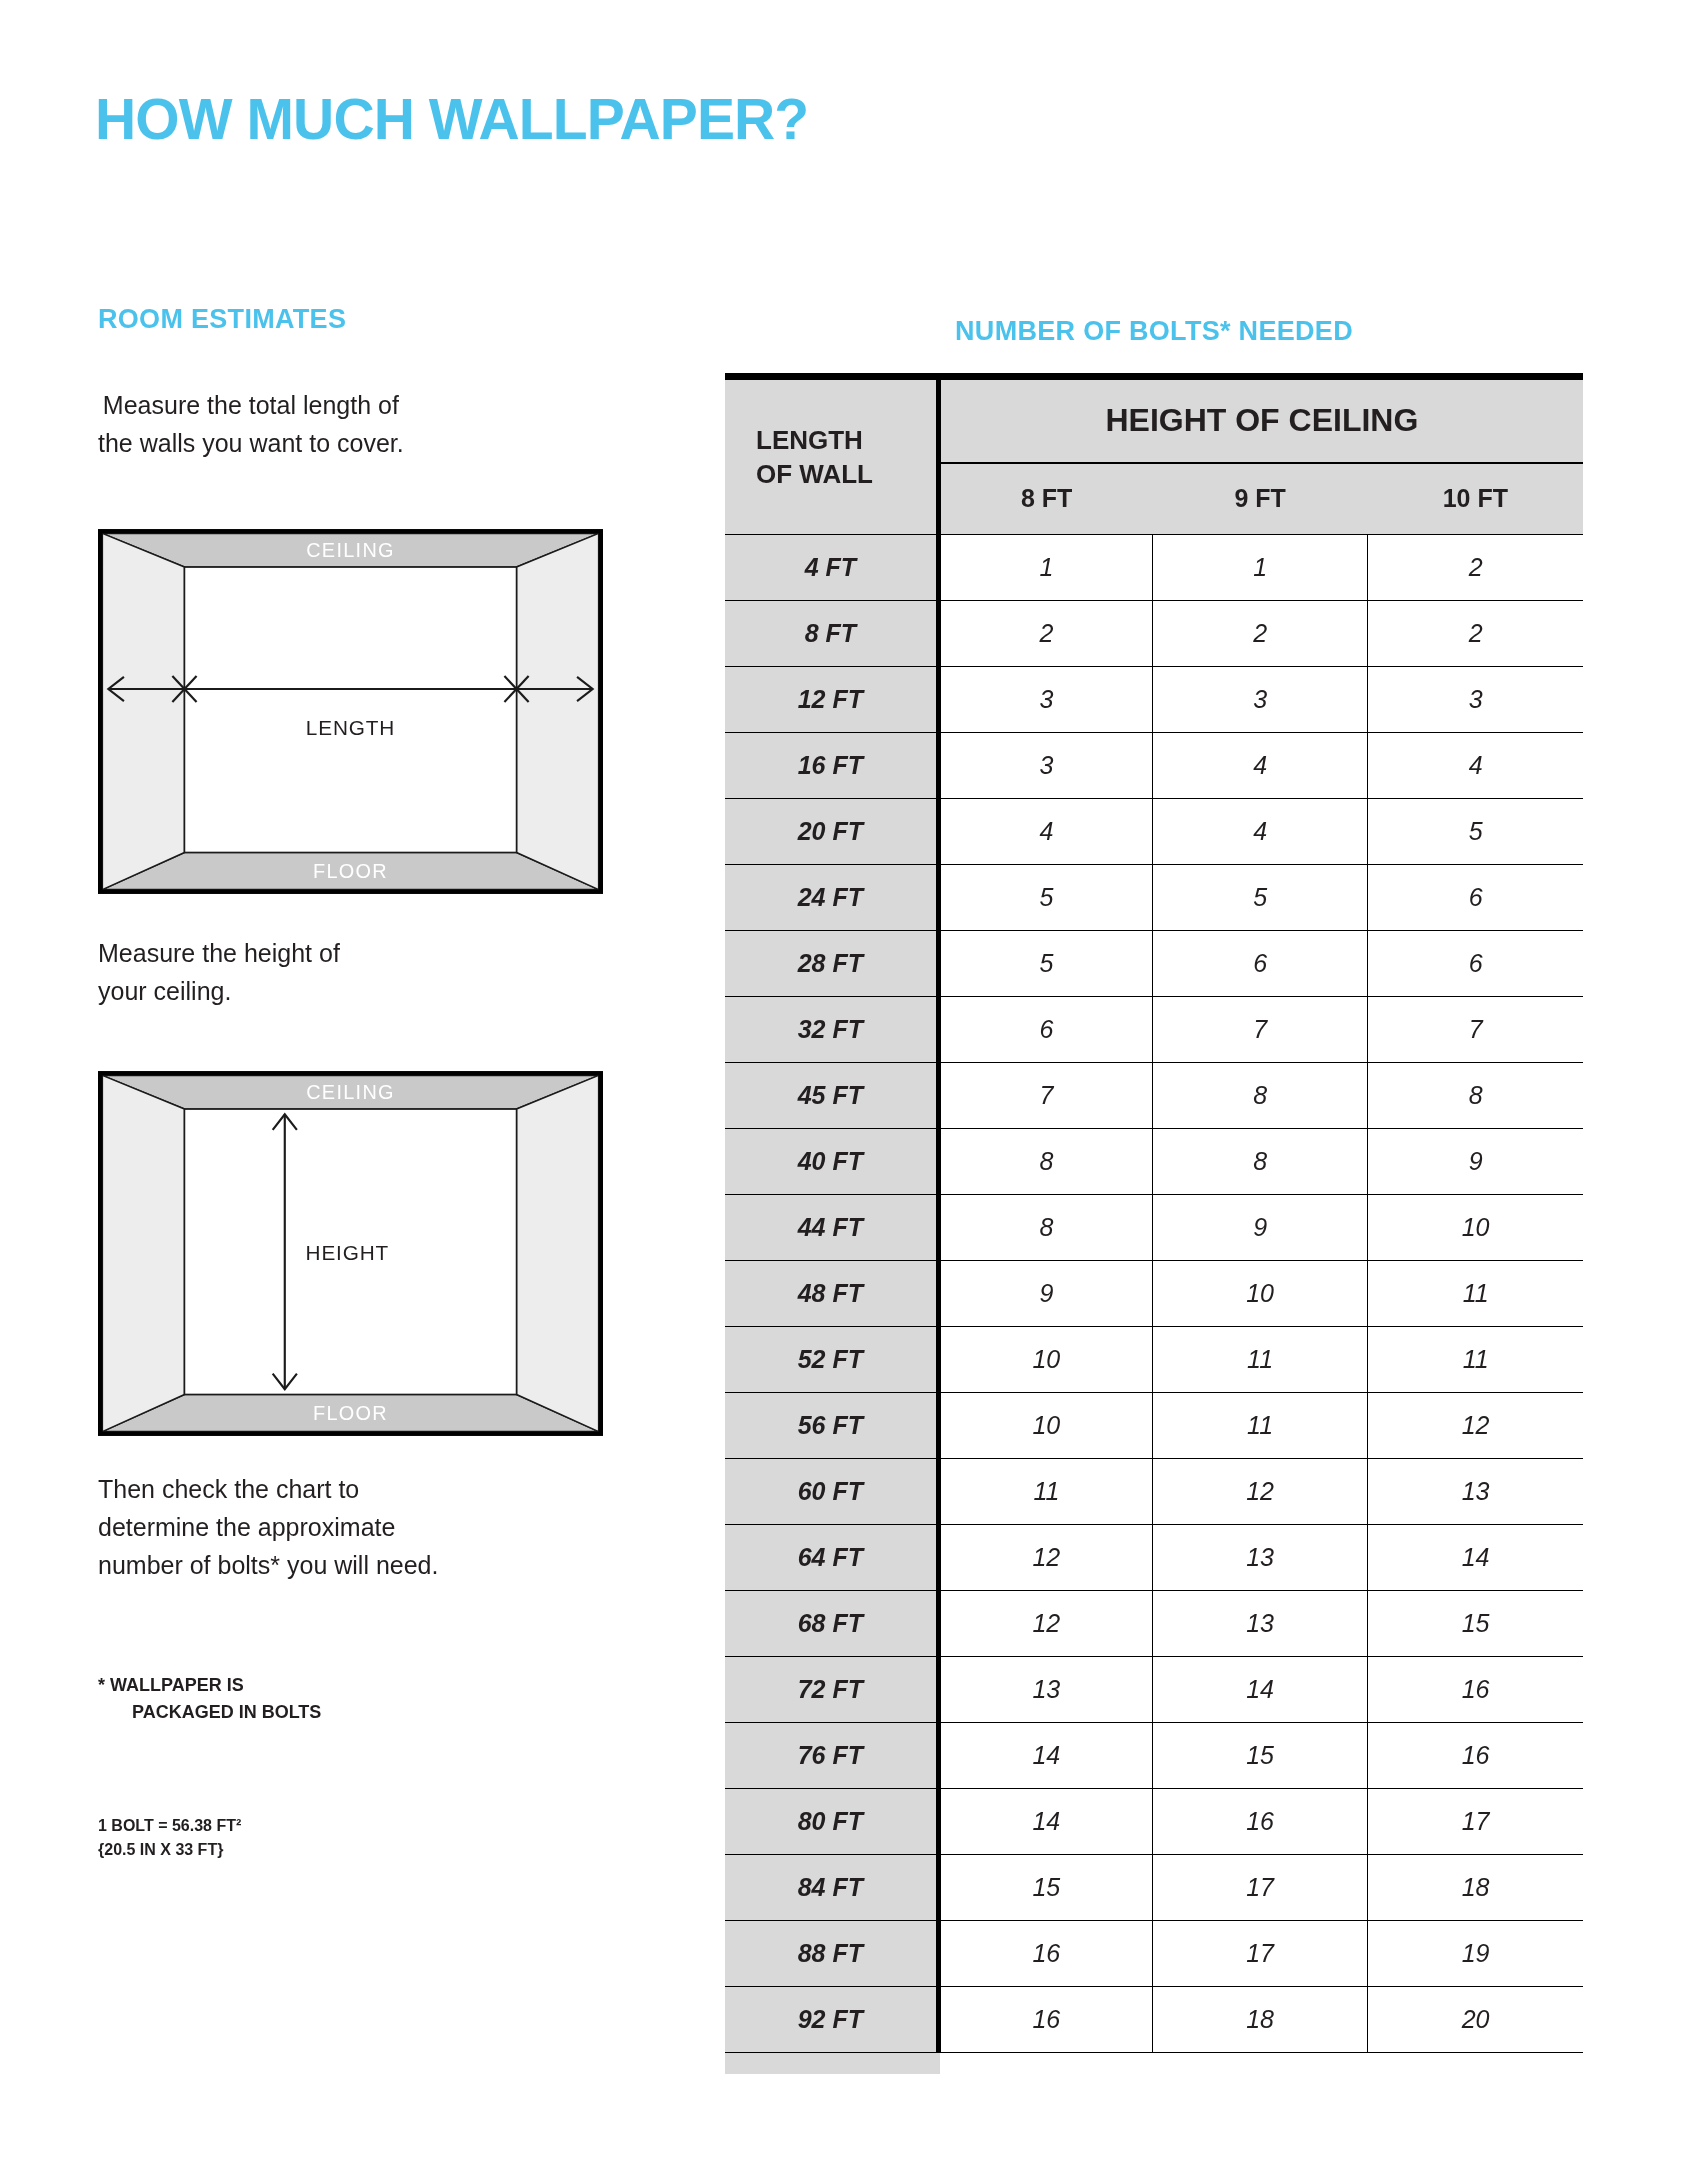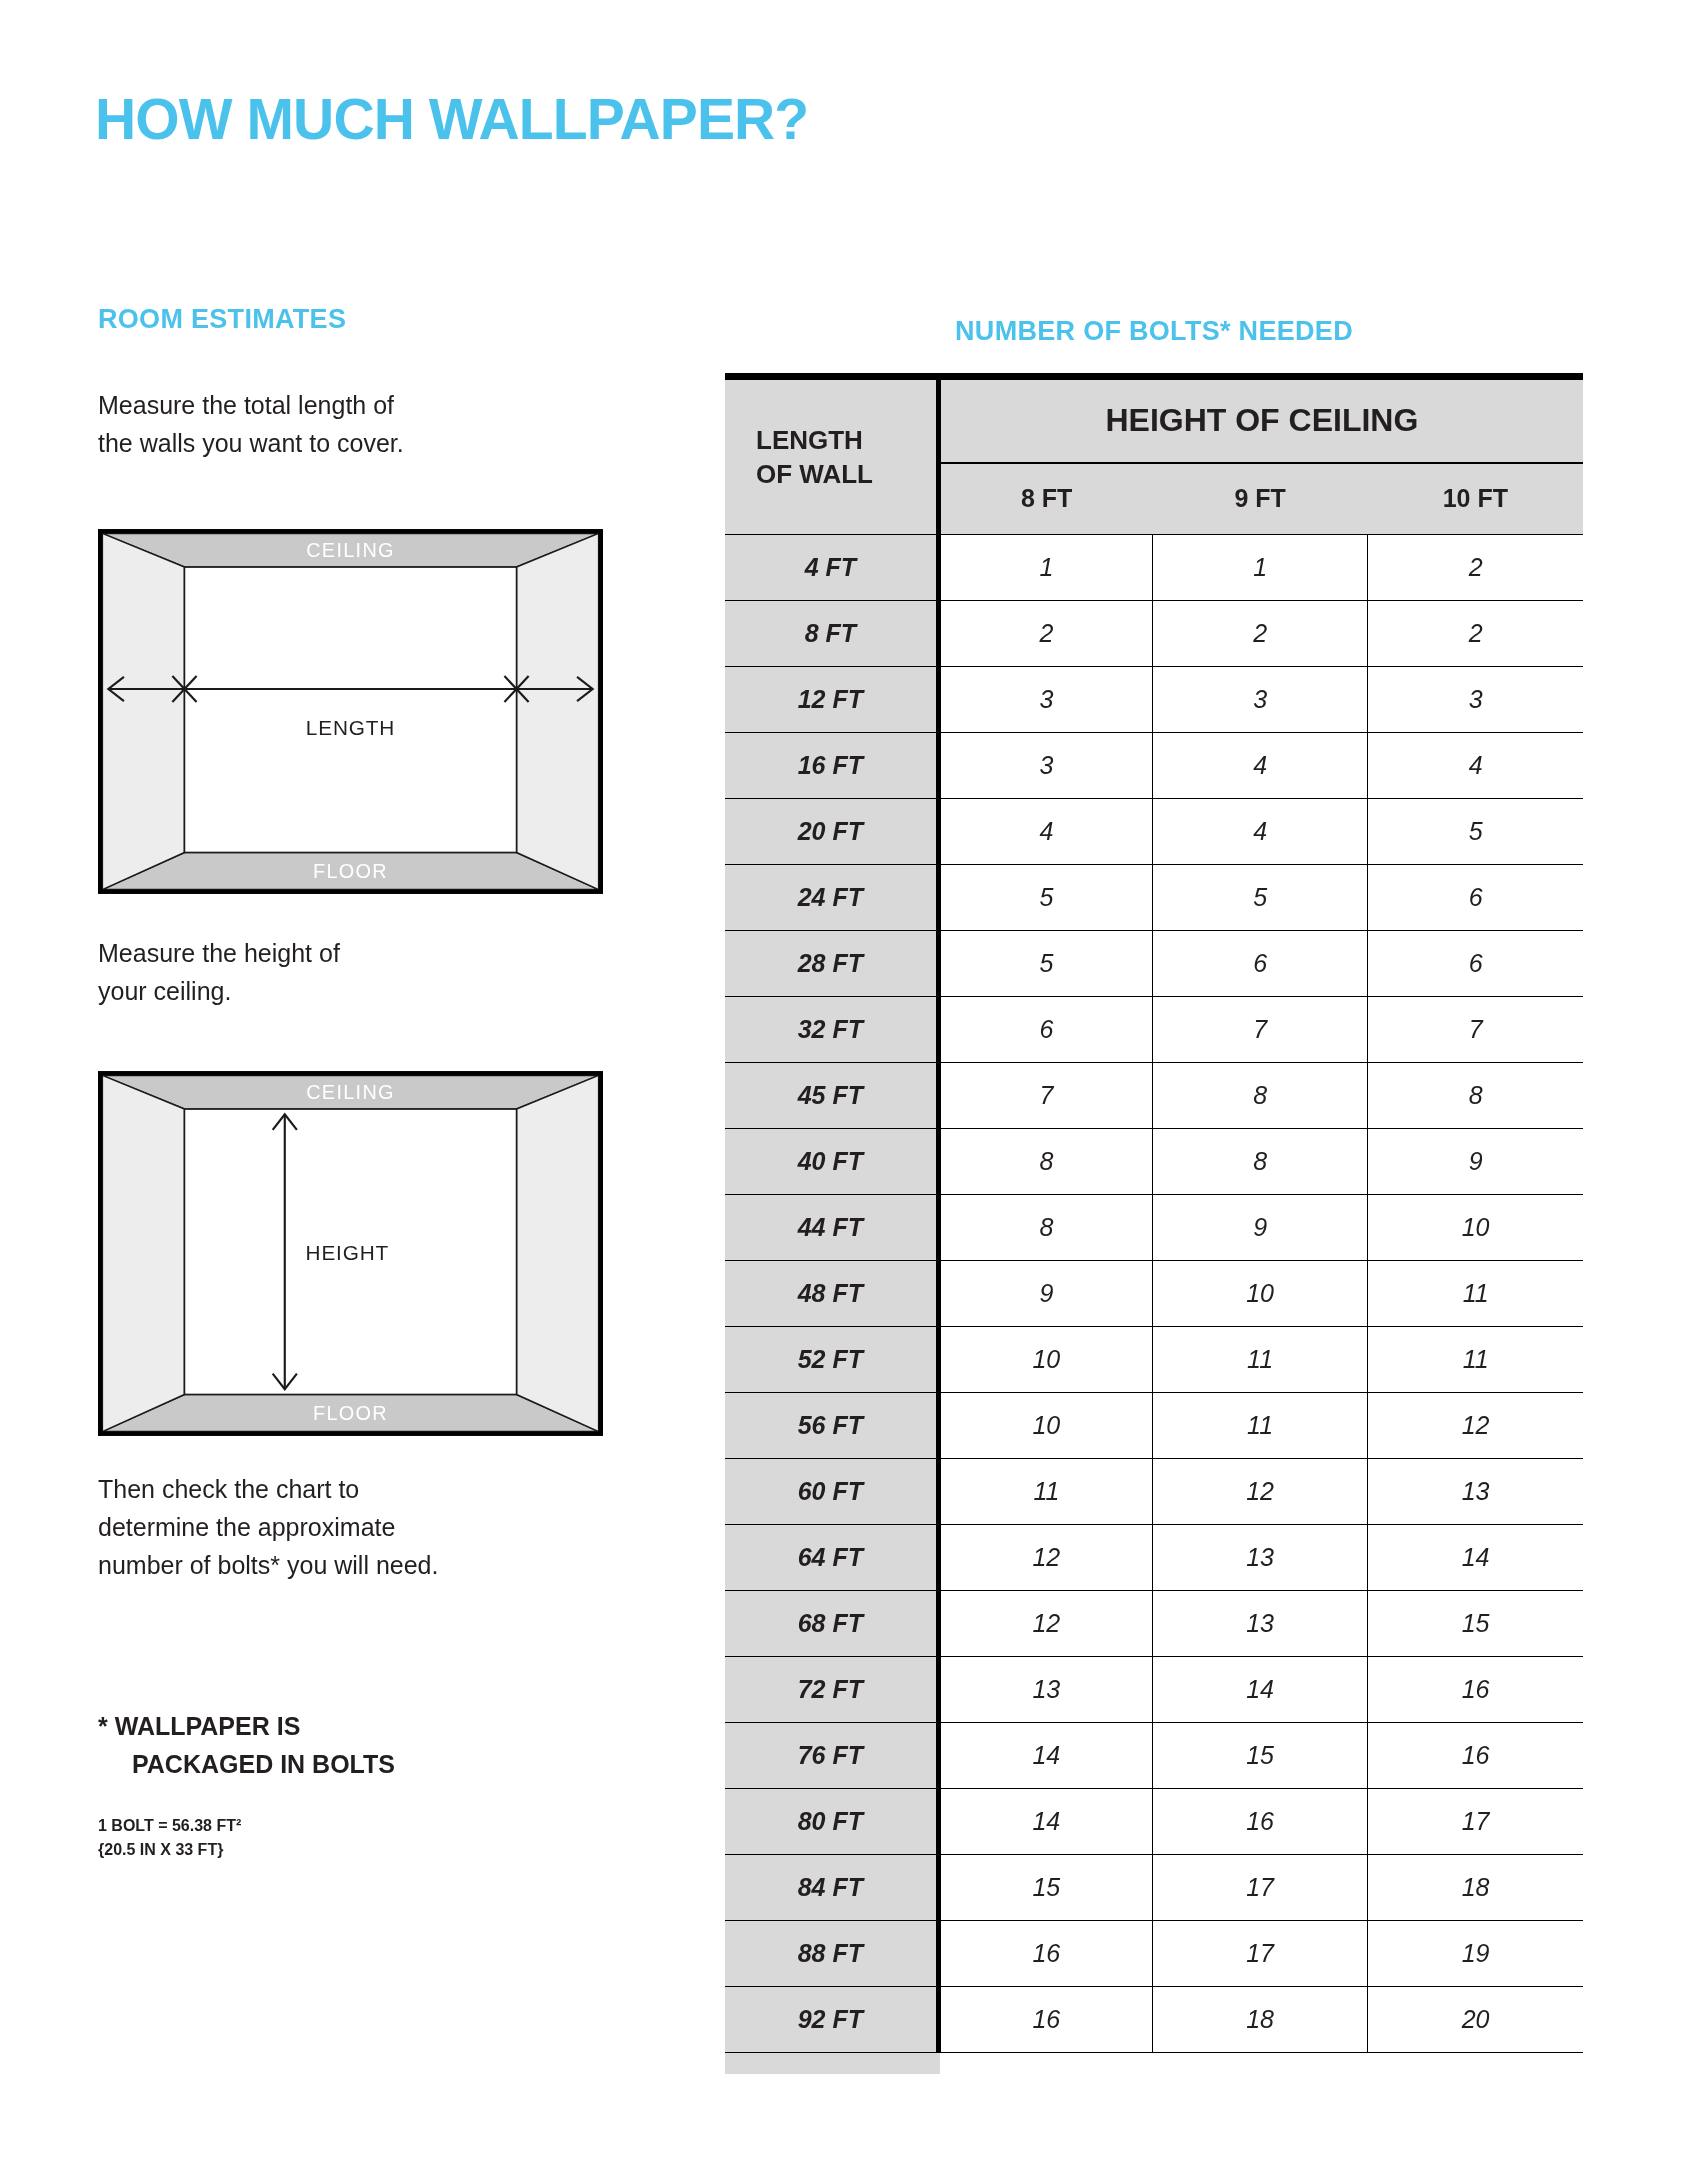--- a/index.html
+++ b/index.html
@@ -28,26 +28,26 @@
   }
   .section-heading{
     font-size:27px; font-weight:bold; color:var(--accent);
     letter-spacing:0.3px;
   }
   #room-heading{position:absolute; left:98px; top:304px;}
   #bolts-heading{position:absolute; left:725px; top:316px; width:858px; text-align:center;}
   .body-text{
     font-size:25px; line-height:1.52; white-space:pre-line;
   }
-  #para1{position:absolute; left:98px; top:386px;}
+  #para1{position:absolute; left:98px; top:386px;text-align:center;}
   #diagram1{position:absolute; left:98px; top:529px;}
   #para2{position:absolute; left:98px; top:934px;}
   #diagram2{position:absolute; left:98px; top:1071px;}
   #para3{position:absolute; left:98px; top:1470px;}
-  #fn1{position:absolute; left:98px; top:1708px; font-size:25px; font-weight:bold; line-height:1.5;}
+  #fn1{position:absolute; left:98px; top:1672px; font-size:18px; font-weight:bold; line-height:1.5;}
   #fn1 .indent{margin-left:34px;}
   #fn2{position:absolute; left:98px; top:1814px; font-size:16px; font-weight:bold; line-height:1.5;}
 
   
   #table-wrap{position:absolute; left:725px; top:373px; width:858px;}
   table{
     border-collapse:collapse; table-layout:fixed; width:858px;
     border-top:7px solid #000;
   }
   col.c1{width:213px;} col.c2{width:214px;} col.c3{width:215px;} col.c4{width:215px;}

